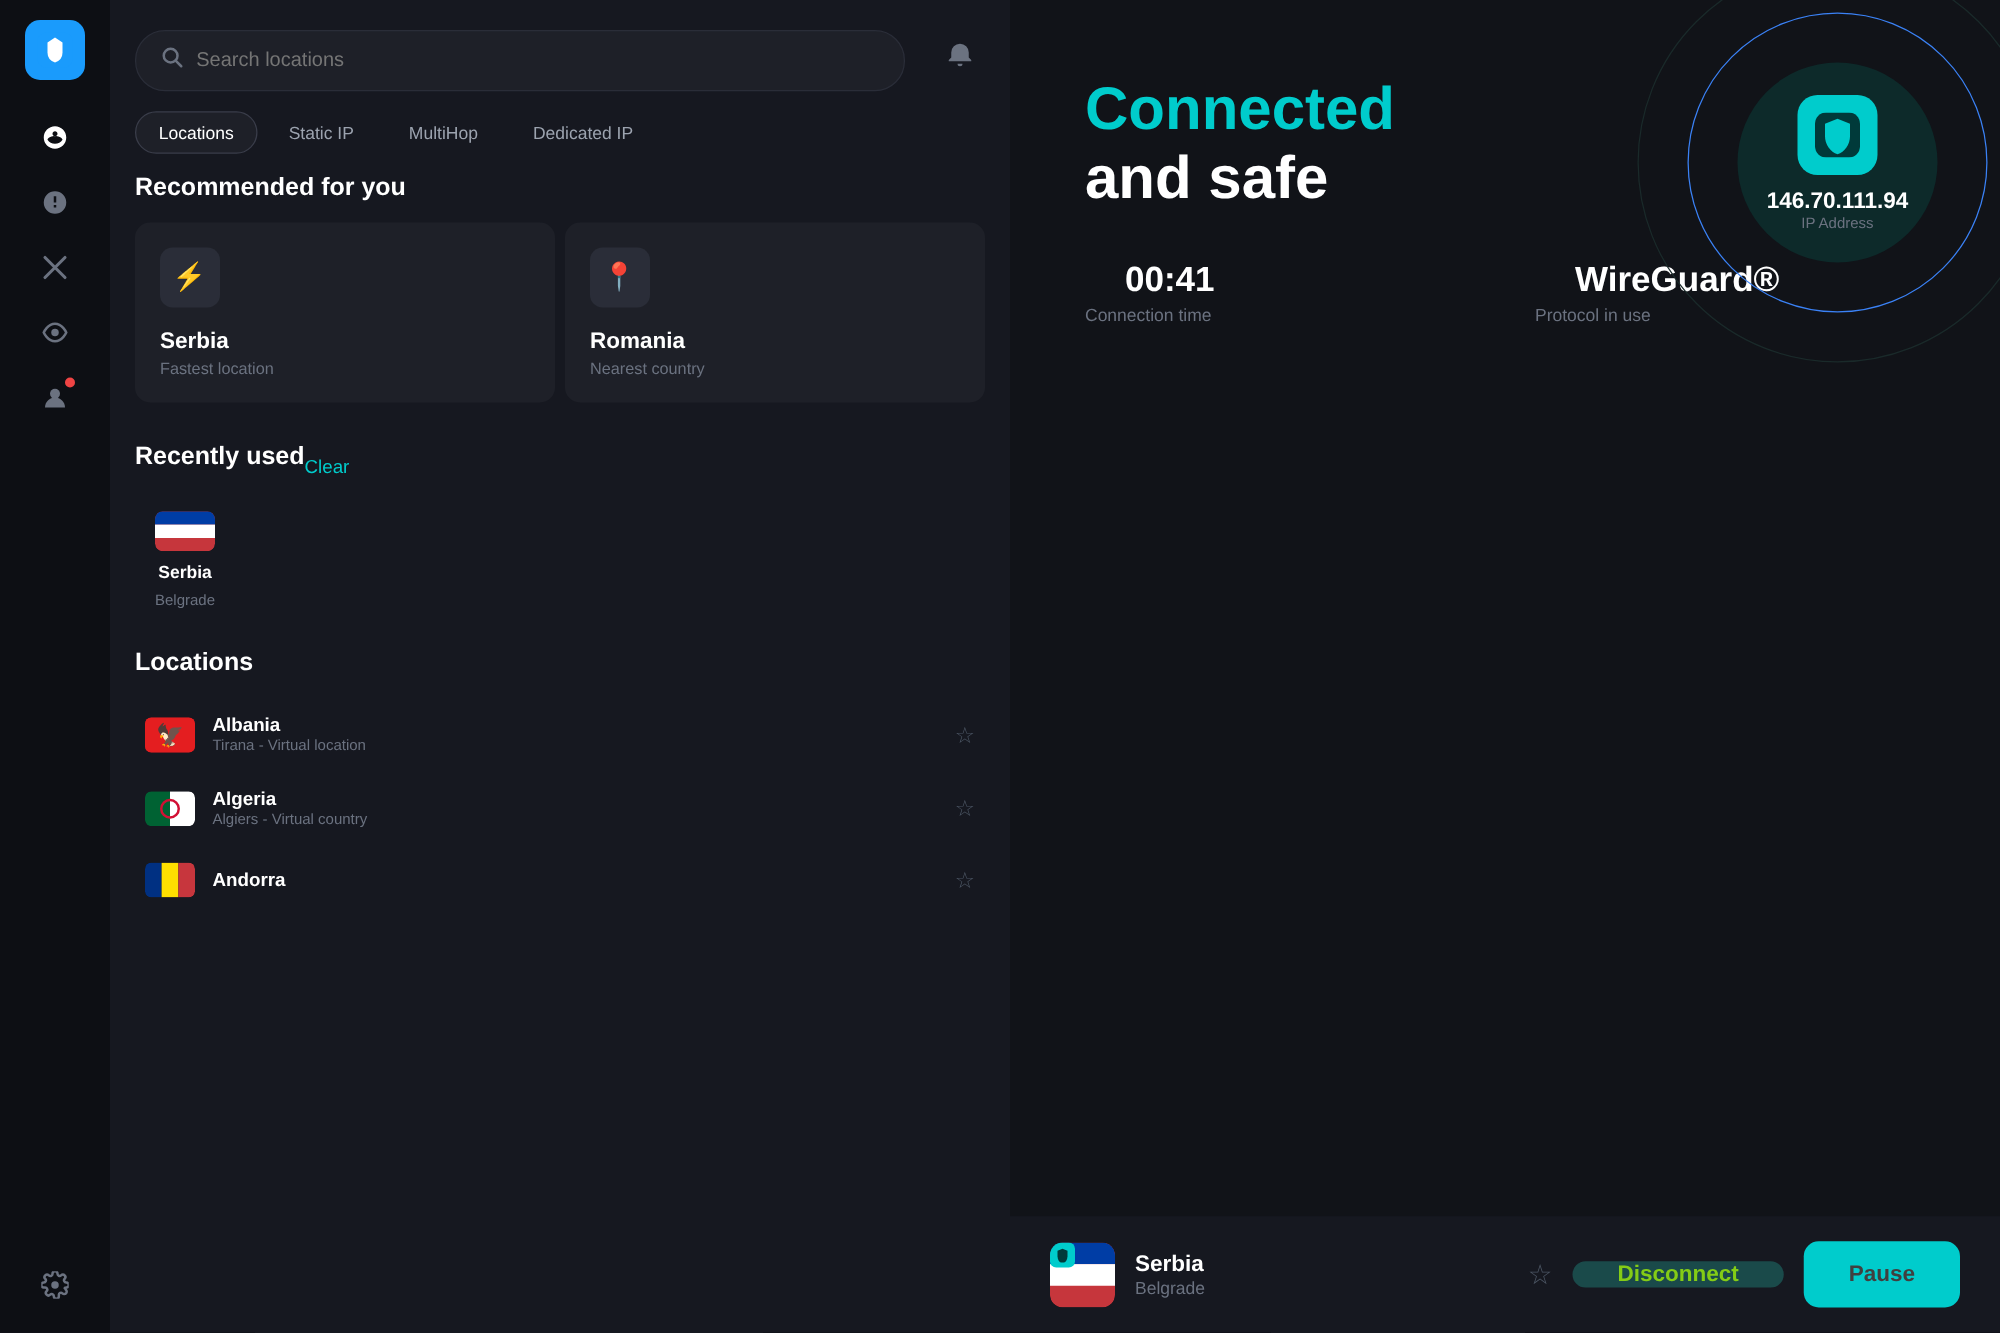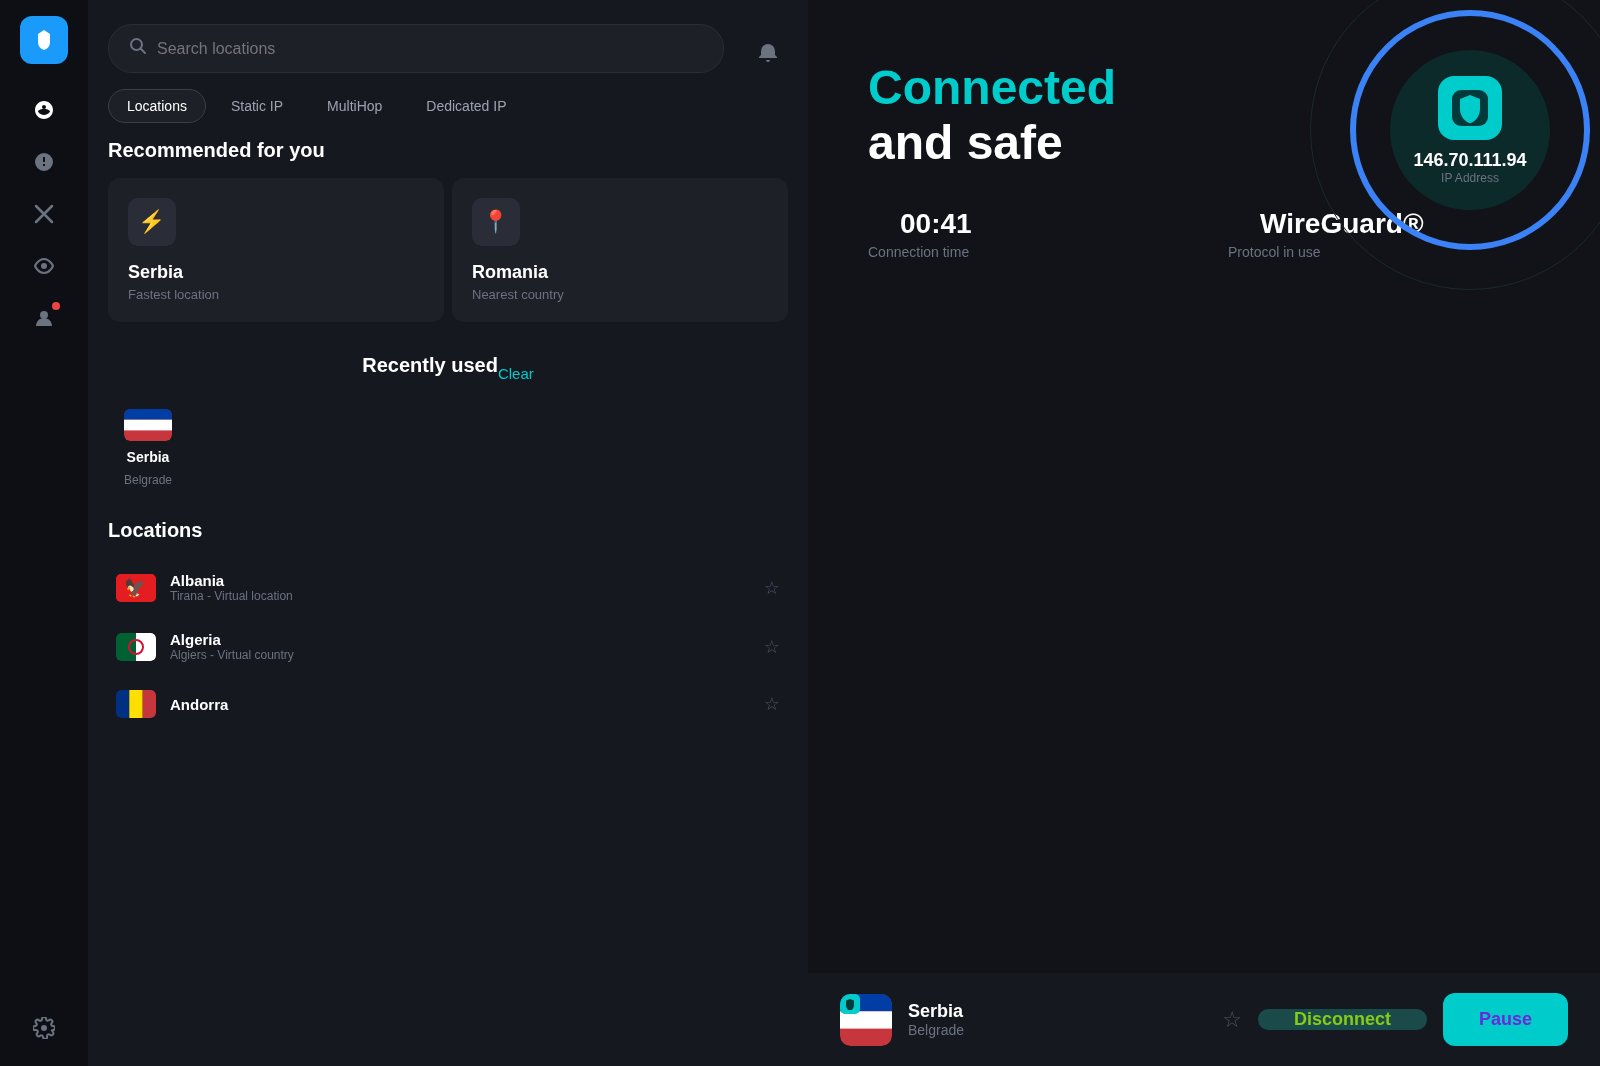--- a/index.html
+++ b/index.html
@@ -65,21 +65,21 @@
       width: 720px;
       background: #161820;
       display: flex;
       flex-direction: column;
       flex-shrink: 0;
       overflow: hidden;
     }
 
     .search-bar-row {
       display: flex;
-      align-items: flex-end;
+      align-items: flex-start;
       padding: 24px 20px 16px;
       gap: 24px;
     }
     .search-bar {
       flex: 1;
       background: #1e2028;
       border: 1px solid #2a2d38;
       border-radius: 24px;
       display: flex;
       align-items: center;
@@ -174,21 +174,21 @@
     }
     .rec-card-sub {
       font-size: 13px;
       color: #6b7280;
     }
 
     
     .recently-used-header {
       display: flex;
       align-items: center;
-      justify-content: center;
+      justify-content: flex-start;
       margin-bottom: 16px;
     }
     .clear-btn {
       color: #0cc;
       font-size: 15px;
       cursor: pointer;
       background: none;
       border: none;
     }
     .recent-item {
@@ -289,21 +289,21 @@
       border-radius: 50%;
       border: 1px solid #1a2a2a;
       display: flex;
       align-items: center;
       justify-content: center;
     }
     .logo-circle-inner {
       width: 240px;
       height: 240px;
       border-radius: 50%;
-      border: 6px solid #3b82f6;
+      border: 1px solid #3b82f6;
       display: flex;
       align-items: center;
       justify-content: center;
     }
     .logo-circle-center {
       width: 160px;
       height: 160px;
       background: #0d2a2a;
       border-radius: 50%;
       display: flex;
@@ -381,21 +381,21 @@
       color: #84cc16;
       border: none;
       border-radius: 12px;
       padding: 0 36px;
       font-size: 18px;
       font-weight: 700;
       cursor: pointer;
     }
     .pause-btn {
       background: #00cccc;
-      color: #6d28d9;
+      color: #404040;
       border: none;
       border-radius: 12px;
       padding: 16px 36px;
       font-size: 18px;
       font-weight: 700;
       cursor: pointer;
     }
     .flag-al {
       background: #E41E20;
     }

